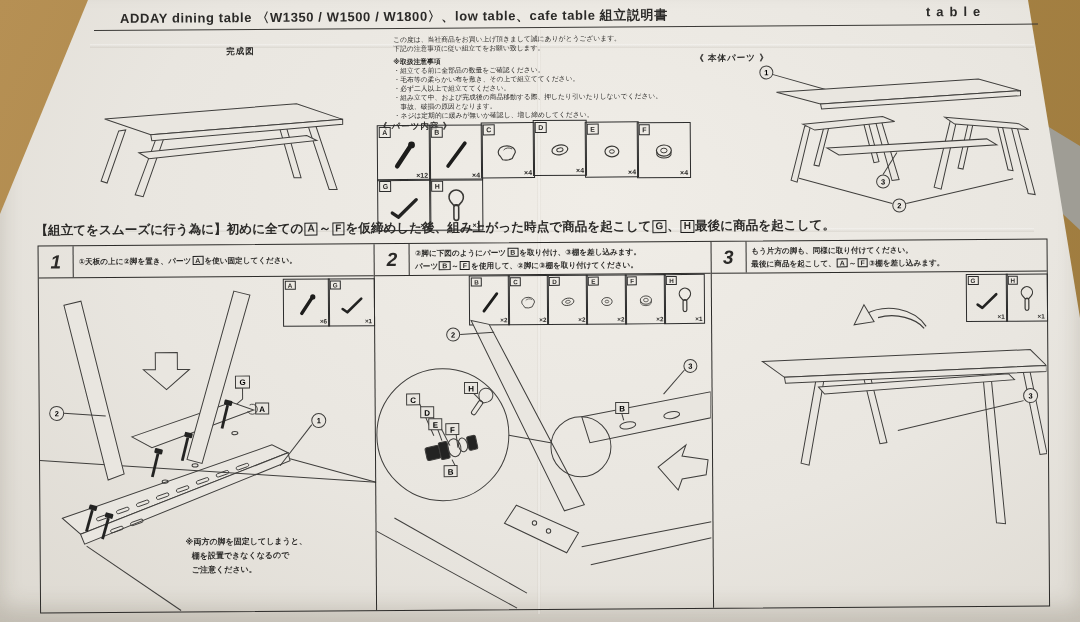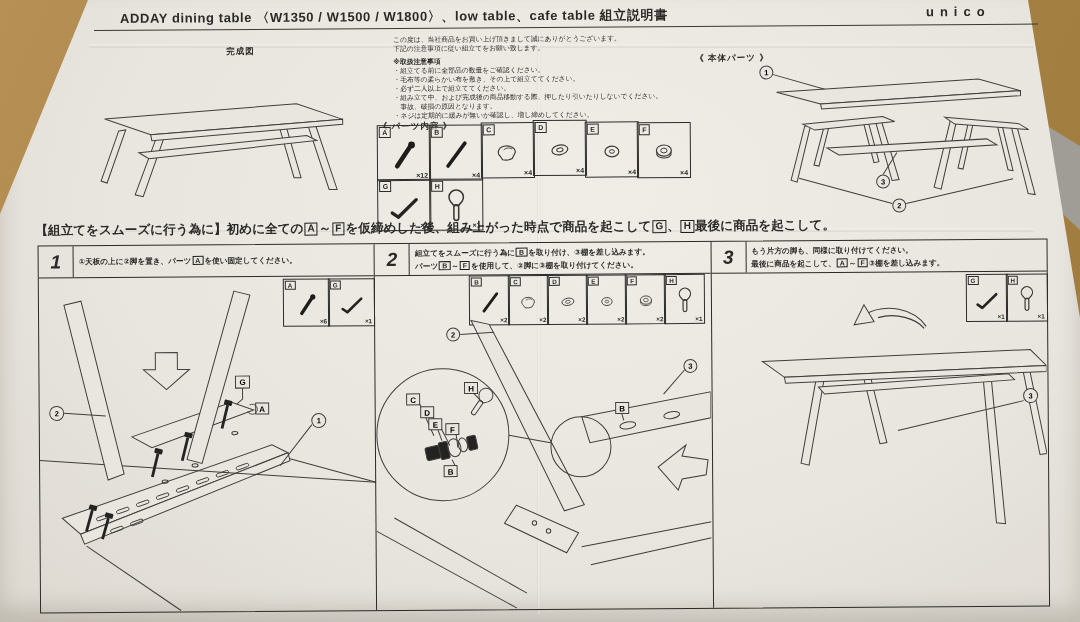--- a/index.html
+++ b/index.html
@@ -104,21 +104,21 @@
 
 <div id="table-shadow"></div>
 <div id="paper"></div>
 <div class="crease-h" style="top:44px"></div>
 <div class="crease-h" style="top:228px"></div>
 <div class="crease-v" style="left:537px"></div>
 
 <div id="content">
 
   <div id="title" class="abs">ADDAY dining table 〈W1350 / W1500 / W1800〉、low table、cafe table 組立説明書</div>
-  <div id="brand" class="abs">unico</div>
+  <div id="brand" class="abs">table</div>
   <div id="title-rule" class="abs"></div>
 
   <div id="intro" class="abs">
     <div>この度は、当社商品をお買い上げ頂きまして誠にありがとうございます。</div>
     <div>下記の注意事項に従い組立てをお願い致します。</div>
   </div>
   <div id="notes" class="abs">
     <div style="font-weight:bold">※取扱注意事項</div>
     <div>・組立てる前に全部品の数量をご確認ください。</div>
     <div>・毛布等の柔らかい布を敷き、その上で組立ててください。</div>
@@ -317,27 +317,32 @@
           <circle cx="279" cy="144" r="7"></circle>
           <rect x="196" y="99" width="14" height="12"></rect>
           <rect x="216" y="126" width="13" height="11"></rect>
           <path d="M208,134 a5 5 0 1 0 2,-6" fill="none" stroke-width=".9"></path>
         </g>
         <text class="cn" x="17" y="137.8" text-anchor="middle">2</text>
         <text class="cn" x="279" y="146.8" text-anchor="middle">1</text>
         <text class="bx" x="203" y="108" text-anchor="middle">G</text>
         <text class="bx" x="222.5" y="135" text-anchor="middle">A</text>
       </svg>
+      <div class="note">
+        <div>※両方の脚を固定してしまうと、</div>
+        <div style="padding-left:6px">棚を設置できなくなるので</div>
+        <div style="padding-left:6px">ご注意ください。</div>
+      </div>
     </div>
 
     <div class="panel">
       <div class="step-head">
         <div class="step-num">2</div>
         <div class="step-text">
-          <div><span>組立てをスムーズに行う為に</span><span class="keybox sm">B</span><span>を取り付け、③棚を差し込みます。</span></div>
+          <div><span>②脚に下図のようにパーツ</span><span class="keybox sm">B</span><span>を取り付け、③棚を差し込みます。</span></div>
           <div><span>パーツ</span><span class="keybox sm">B</span><span>～</span><span class="keybox sm">F</span><span>を使用して、②脚に③棚を取り付けてください。</span></div>
         </div>
       </div>
       <div class="pcell small" style="left:94px;top:32px;width:39px;height:48px">
         <span class="pletter">B</span>
         <svg class="picon" width="26" height="26">
             <use href="#i-rod"></use>
           </svg>
         <span class="pqty">×2</span>
       </div>

